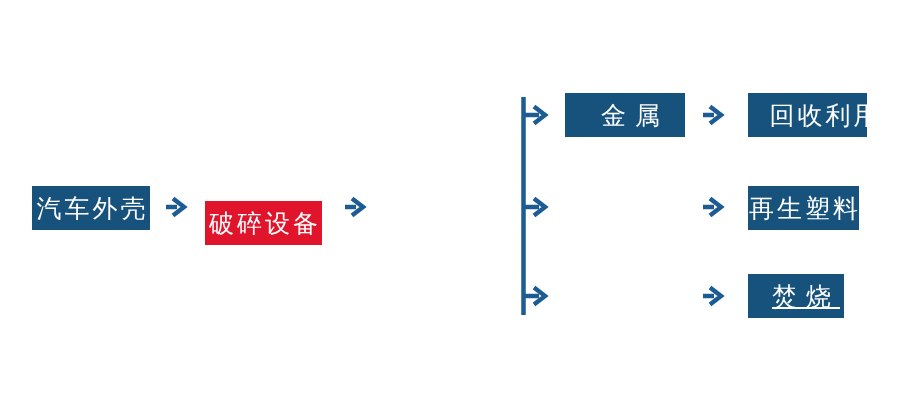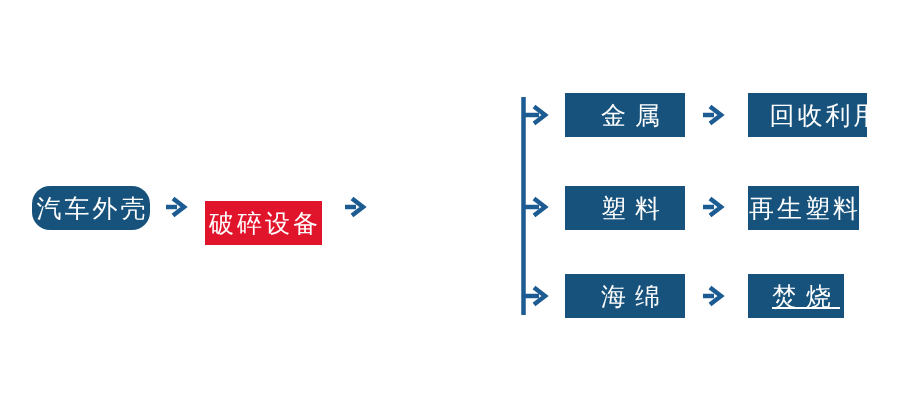--- a/index.html
+++ b/index.html
@@ -42,21 +42,21 @@
   .connector {
     position: absolute;
     color: var(--arrow-blue);
   }
 </style>
 </head>
 <body>
 
 <div class="canvas">
 
-  <div class="node" style="left:32px; top:186px; width:118px;border-radius:18px;">汽车外壳</div>
+  <div class="node" style="left:32px; top:186px; width:118px;">汽车外壳</div>
 
   <svg class="arrow" style="left:164px; top:196px;" width="26" height="22" viewBox="0 0 26 22">
     <path d="M2 11 H13" stroke="currentColor" stroke-width="4.5" fill="none"></path>
     <path d="M9 2.5 L20 11 L9 19.5" stroke="currentColor" stroke-width="4.5" fill="none" stroke-linejoin="miter"></path>
   </svg>
 
   <div class="node red" style="left:205px; top:186px; width:117px;">破碎设备</div>
 
   <svg class="arrow" style="left:343px; top:196px;" width="26" height="22" viewBox="0 0 26 22">
     <path d="M2 11 H13" stroke="currentColor" stroke-width="4.5" fill="none"></path>
@@ -77,27 +77,25 @@
     <path d="M15 192.5 L26 201 L15 209.5" stroke="currentColor" stroke-width="4.5" fill="none"></path>
   </svg>
 
   <div class="node wide" style="left:565px; top:93px; width:120px;">金属</div>
   <svg class="arrow" style="left:701px; top:104px;" width="26" height="22" viewBox="0 0 26 22">
     <path d="M2 11 H13" stroke="currentColor" stroke-width="4.5" fill="none"></path>
     <path d="M9 2.5 L20 11 L9 19.5" stroke="currentColor" stroke-width="4.5" fill="none" stroke-linejoin="miter"></path>
   </svg>
   <div class="node" style="left:748px; top:93px; width:119px;padding-left:36px;">回收利用</div>
 
-  <div class="node wide" style="left:565px; top:186px; width:120px;">塑料</div>
   <svg class="arrow" style="left:701px; top:196px;" width="26" height="22" viewBox="0 0 26 22">
     <path d="M2 11 H13" stroke="currentColor" stroke-width="4.5" fill="none"></path>
     <path d="M9 2.5 L20 11 L9 19.5" stroke="currentColor" stroke-width="4.5" fill="none" stroke-linejoin="miter"></path>
   </svg>
   <div class="node" style="left:748px; top:186px; width:111px;">再生塑料</div>
 
-  <div class="node wide" style="left:565px; top:274px; width:120px;">海绵</div>
   <svg class="arrow" style="left:701px; top:285px;" width="26" height="22" viewBox="0 0 26 22">
     <path d="M2 11 H13" stroke="currentColor" stroke-width="4.5" fill="none"></path>
     <path d="M9 2.5 L20 11 L9 19.5" stroke="currentColor" stroke-width="4.5" fill="none" stroke-linejoin="miter"></path>
   </svg>
   <div class="node wide" style="left:748px; top:274px; width:96px;text-decoration:underline;">焚烧</div>
 
 </div>
 
 </body></html>

